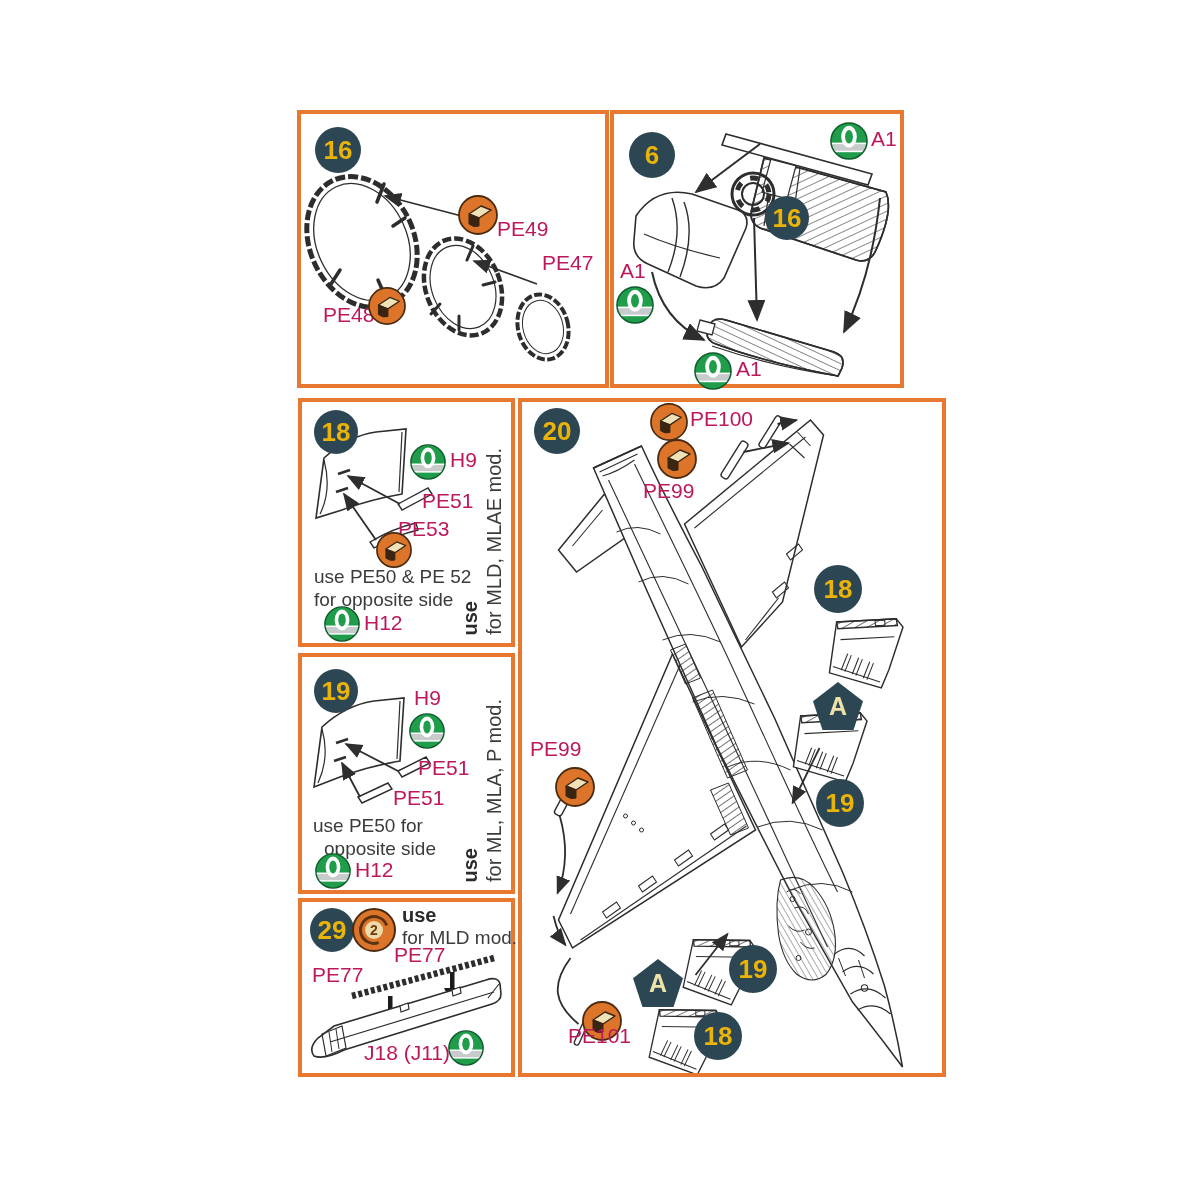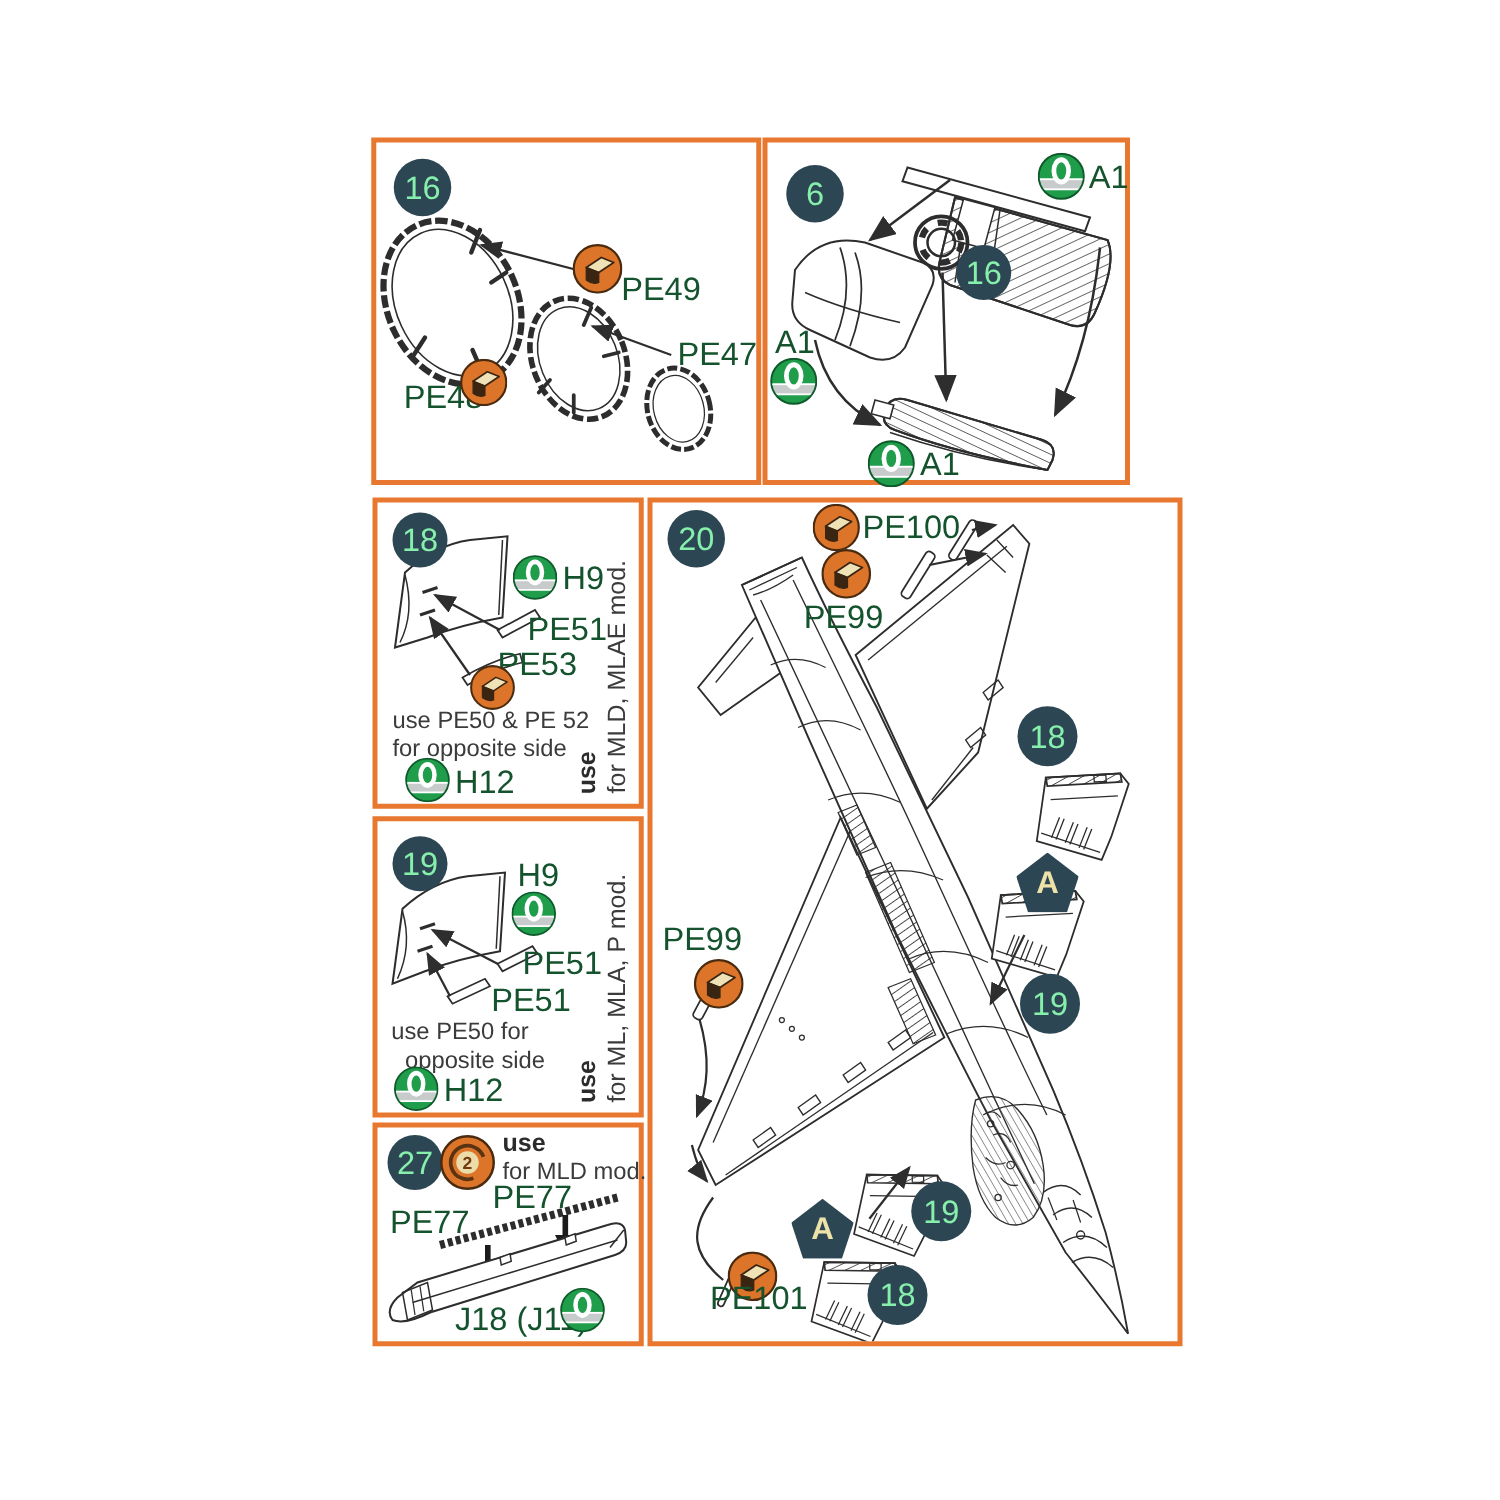--- a/index.html
+++ b/index.html
@@ -1,26 +1,26 @@
 <!DOCTYPE html>
 <html><head>
 <meta charset="utf-8">
 <style>
   html,body{margin:0;padding:0;background:#ffffff;}
   #sheet{position:relative;width:1200px;height:1200px;background:#ffffff;
          font-family:"Liberation Sans",sans-serif;overflow:hidden;}
   .panel{position:absolute;background:#ffffff;border:4px solid #E8782F;box-sizing:border-box;}
   .art{position:absolute;left:0;top:0;width:100%;height:100%;}
-  .badge{position:absolute;border-radius:50%;background:#2C4653;color:#86efac;
+  .badge{position:absolute;border-radius:50%;background:#2C4653;color:#eab308;
          display:flex;align-items:center;justify-content:center;
-         font-weight:normal;font-size:26px;line-height:1;}
+         font-weight:bold;font-size:26px;line-height:1;}
   .penta{position:absolute;background:#2C4653;color:#EDE2A8;display:flex;align-items:center;
          justify-content:center;font-weight:bold;font-size:25px;
          clip-path:polygon(50% 0%,100% 40%,81% 100%,19% 100%,0% 40%);}
-  .plabel{position:absolute;font-size:26px;color:#14532d;white-space:nowrap;line-height:1.05;}
+  .plabel{position:absolute;font-size:21px;color:#be185d;white-space:nowrap;line-height:1.05;}
   .note{position:absolute;font-size:19px;color:#3B3B3B;white-space:nowrap;line-height:1.15;}
   .use-h{position:absolute;font-size:20px;font-weight:bold;color:#2b2b2b;white-space:nowrap;}
   .vtext{position:absolute;writing-mode:vertical-rl;transform:rotate(180deg);
          font-size:20px;color:#3B3B3B;white-space:nowrap;}
   .vtext.b{font-weight:bold;color:#2b2b2b;}
   .icon{position:absolute;display:block;}
   .bend-icon{position:absolute;border-radius:50%;background:#DC7529;border:2px solid #4A2B10;box-sizing:border-box;}
   .bend-ring{position:absolute;inset:5px;border:3px solid #5A3312;border-right-color:transparent;
              border-radius:50%;transform:rotate(25deg);}
   .bend-core{position:absolute;inset:11px;background:#EBDCAA;border-radius:50%;
@@ -83,21 +83,21 @@
           <path d="M 176,106 L 84,82" marker-end="url(#m16)"></path>
           <path d="M 236,170 L 173,147" marker-end="url(#m16)"></path>
         </g>
       </g>
     </svg>
     <div class="badge" style="left:14px;top:13px;width:46px;height:46px">16</div>
     <svg class="icon" style="left:157px;top:81px;width:40px;height:40px">
         <use href="#sym-orange"></use>
       </svg>
     <div class="plabel" style="left:196px;top:104px">PE49</div>
-    <div class="plabel" style="left:241px;top:156px">PE47</div>
+    <div class="plabel" style="left:241px;top:138px">PE47</div>
     <div class="plabel" style="left:22px;top:190px">PE48</div>
     <svg class="icon" style="left:67px;top:173px;width:38px;height:38px">
         <use href="#sym-orange"></use>
       </svg>
   </div>
 
   <div class="panel" style="left:610px;top:110px;width:294px;height:278px">
     <svg class="art" viewBox="0 0 286 270">
       <defs>
         <marker id="m17" markerWidth="12" markerHeight="10" refX="10" refY="4.5" orient="auto">
@@ -245,21 +245,21 @@
         <path d="M 12,154 Q 6,146 16,136 L 32,124 L 184,78 Q 196,74 198,82 L 199,92 Q 199,99 190,102 L 42,148 Q 22,158 12,154 Z" fill="#ffffff"></path>
         <path d="M 28,140 L 192,90" stroke-width="1.2"></path>
         <path d="M 20,132 L 40,124 L 44,146 L 24,154 Z" stroke-width="1.2"></path>
         <path d="M 27,130 L 30,150" stroke-width="1"></path>
         <path d="M 34,127 L 37,147" stroke-width="1"></path>
         <path d="M 98,104 L 106,101 L 107,107 L 99,110 Z" fill="#ffffff" stroke-width="1.2"></path>
         <path d="M 150,88 L 158,85 L 159,91 L 151,94 Z" fill="#ffffff" stroke-width="1.2"></path>
         <path d="M 186,96 L 197,82" stroke-width="1.2"></path>
       </g>
     </svg>
-    <div class="badge" style="left:8px;top:6px;width:44px;height:44px">27</div>
+    <div class="badge" style="left:8px;top:6px;width:44px;height:44px">29</div>
     <div class="bend-icon" style="left:50px;top:6px;width:44px;height:44px">
       <div class="bend-ring"></div>
       <div class="bend-core">2</div>
     </div>
     <div class="use-h" style="left:100px;top:2px">use</div>
     <div class="note" style="left:100px;top:25px">for MLD mod.</div>
     <div class="plabel" style="left:92px;top:42px">PE77</div>
     <div class="plabel" style="left:10px;top:62px">PE77</div>
     <div class="plabel" style="left:62px;top:140px">J18 (J11)</div>
     <svg class="icon" style="left:146px;top:128px;width:36px;height:36px">

